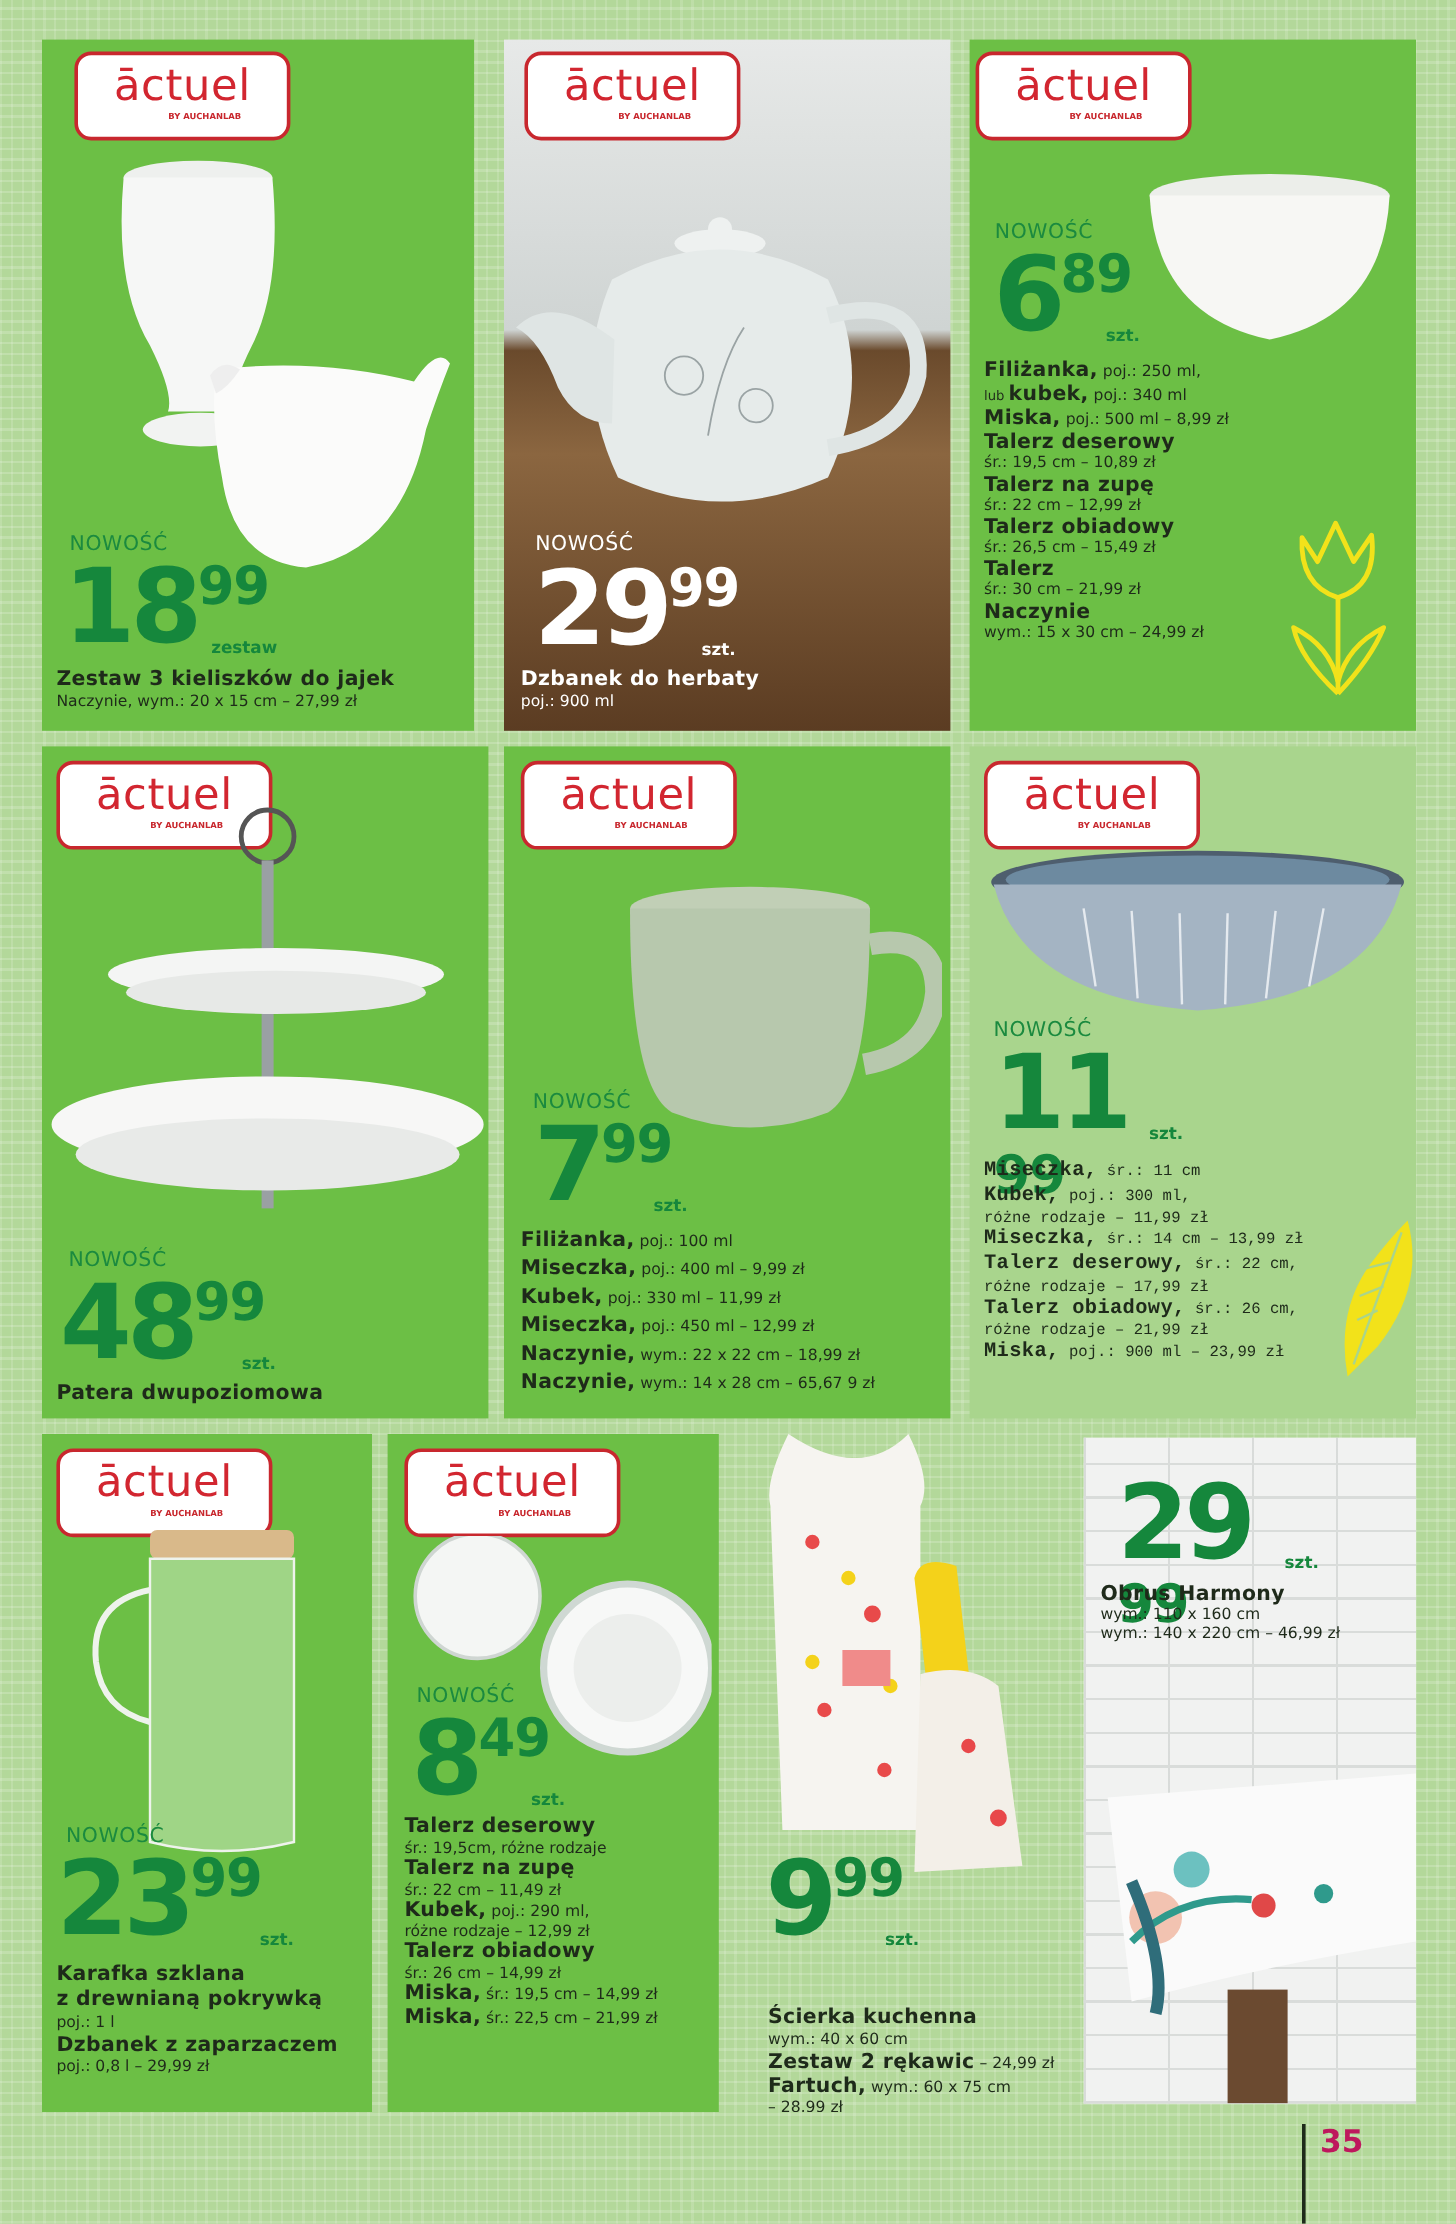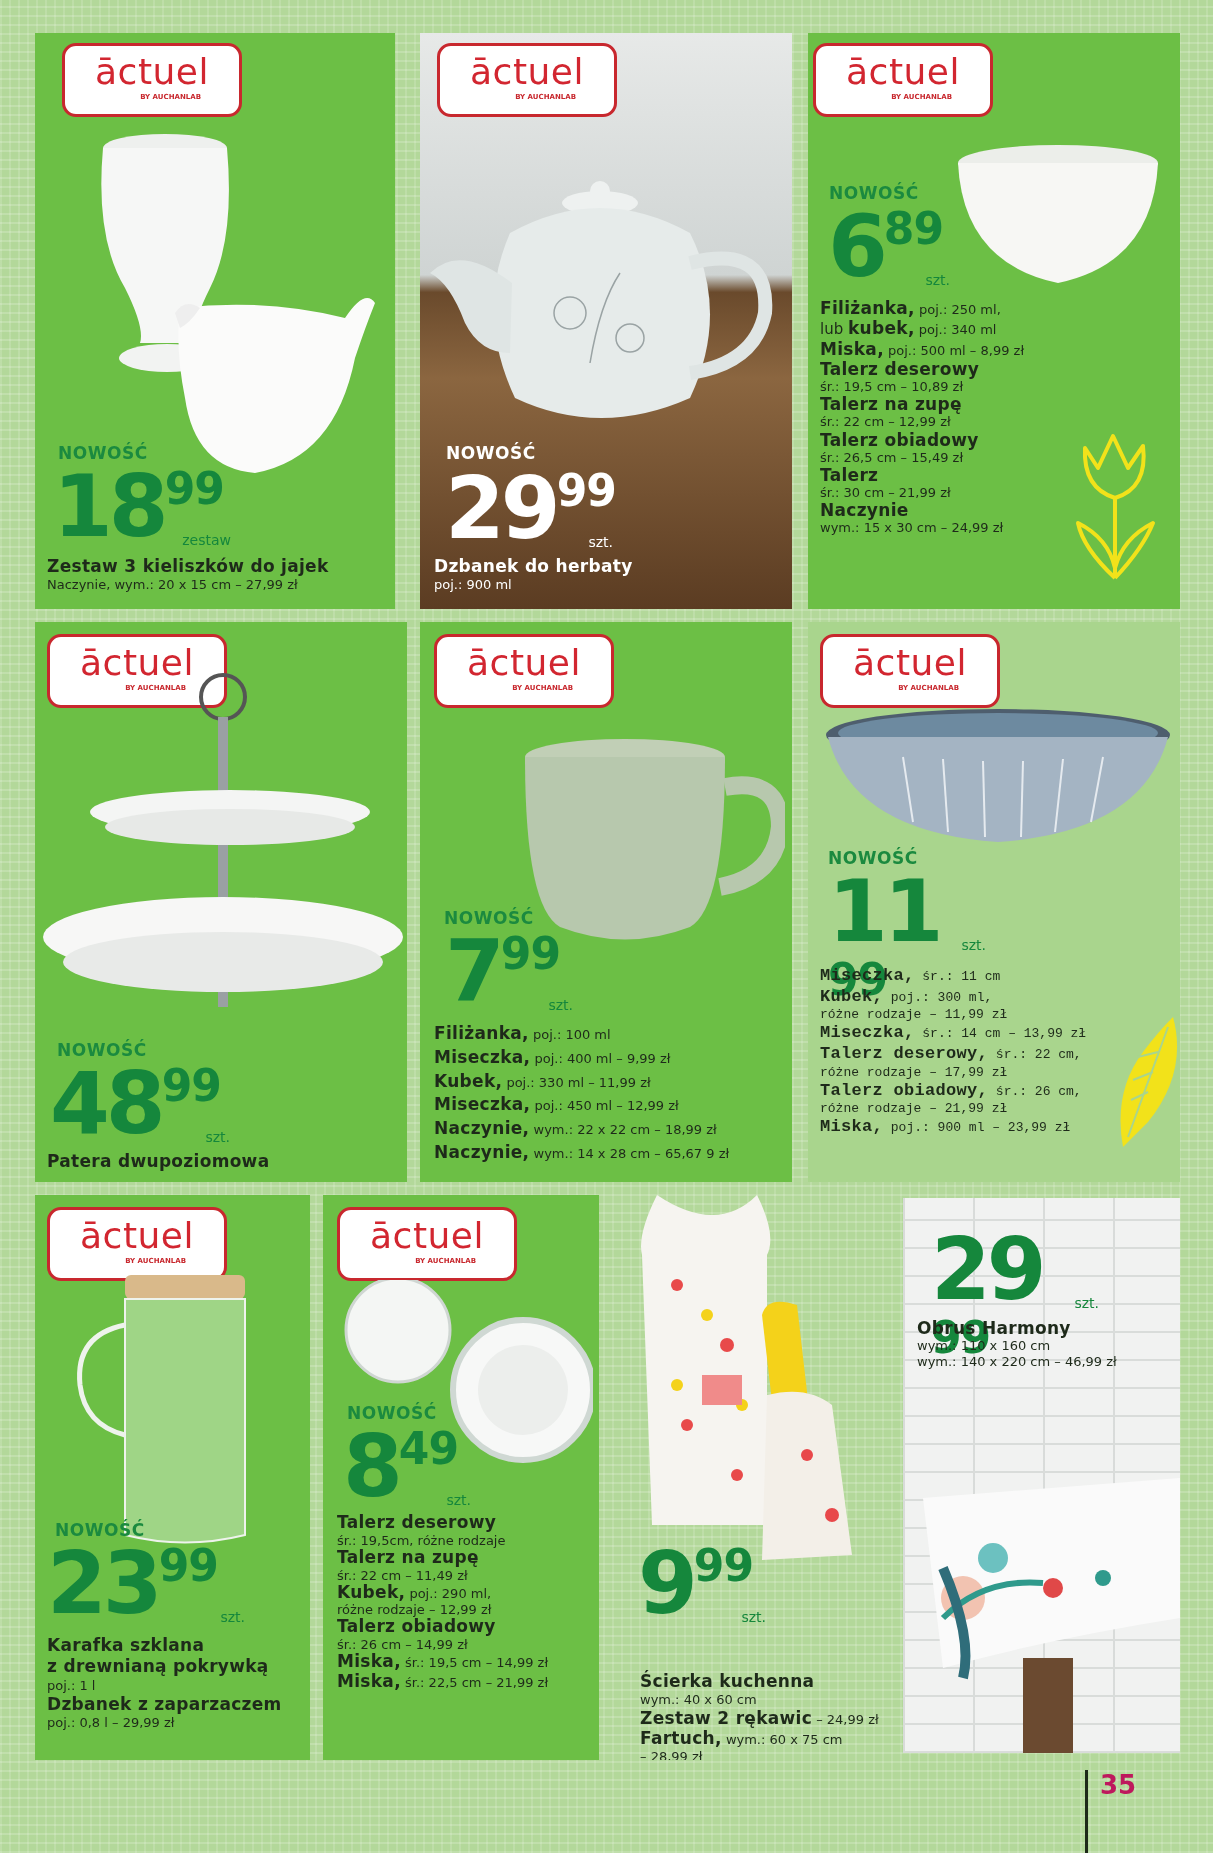--- a/index.html
+++ b/index.html
@@ -41,31 +41,31 @@
     font-size: 7px;
     font-weight: bold;
     color: #c8282e;
     text-align: right;
     padding-right: 38px;
     line-height: 10px;
   }
 
   .nowosc {
     position: absolute;
-    font-weight: bold;
+    font-weight: normal;
     font-size: 17px;
     color: #1b8a3f;
     letter-spacing: 0.5px;
   }
   .nowosc.white { color: #fff; }
   .price { position: absolute; color: #15873c; font-weight: bold; line-height: 1; }
   .price.white { color: #fff; }
   .price .int { font-size: 86px; letter-spacing: -4px; display: inline-block; vertical-align: top; }
   .price .dec { font-size: 44px; display: inline-block; vertical-align: top; margin-top: 4px; letter-spacing: -1px; }
-  .price .unit { position: absolute; font-size: 14px; font-weight: normal; right: 2px; bottom: 4px; }
+  .price .unit { position: absolute; font-size: 14px; font-weight: bold; right: 2px; bottom: 4px; }
 
   .desc { position: absolute; font-size: 13px; line-height: 1.3; color: #1e2a1a; }
   .desc .b { font-weight: bold; font-size: 17px; letter-spacing: 0.3px; }
   .desc .s { font-size: 13px; }
   .desc .line { white-space: nowrap; }
   .desc.white { color: #fff; }
 
   
   .ill { position: absolute; }
   .page-num {
@@ -137,21 +137,21 @@
     <ellipse cx="105" cy="20" rx="100" ry="18" fill="#eceeea"></ellipse>
     <path d="M5 20 Q10 120 105 140 Q200 120 205 20Z" fill="#f7f7f4"></path>
   </svg>
   <div class="nowosc" style="left:21px;top:150px;">NOWOŚĆ</div>
   <div class="price" style="left:20px;top:170px;width:130px;height:84px;">
     <span class="int">6</span><span class="dec">89</span>
     <span class="unit" style="right:8px;bottom:0;">szt.</span>
   </div>
   <div class="desc" style="left:12px;top:265px;line-height:1.18;">
     <div class="line"><span class="b">Filiżanka,</span><span class="s"> poj.: 250 ml,</span></div>
-    <div class="line"><span class="s" style="font-size:15px;text-align:center;">lub </span><span class="b">kubek,</span><span class="s"> poj.: 340 ml</span></div>
+    <div class="line"><span class="s" style="font-size:11px;text-align:center;">lub </span><span class="b">kubek,</span><span class="s"> poj.: 340 ml</span></div>
     <div class="line"><span class="b">Miska,</span><span class="s"> poj.: 500 ml – 8,99 zł</span></div>
     <div class="line"><span class="b">Talerz deserowy</span></div>
     <div class="line"><span class="s">śr.: 19,5 cm – 10,89 zł</span></div>
     <div class="line"><span class="b">Talerz na zupę</span></div>
     <div class="line"><span class="s">śr.: 22 cm – 12,99 zł</span></div>
     <div class="line"><span class="b">Talerz obiadowy</span></div>
     <div class="line"><span class="s">śr.: 26,5 cm – 15,49 zł</span></div>
     <div class="line"><span class="b">Talerz</span></div>
     <div class="line"><span class="s">śr.: 30 cm – 21,99 zł</span></div>
     <div class="line"><span class="b">Naczynie</span></div>

